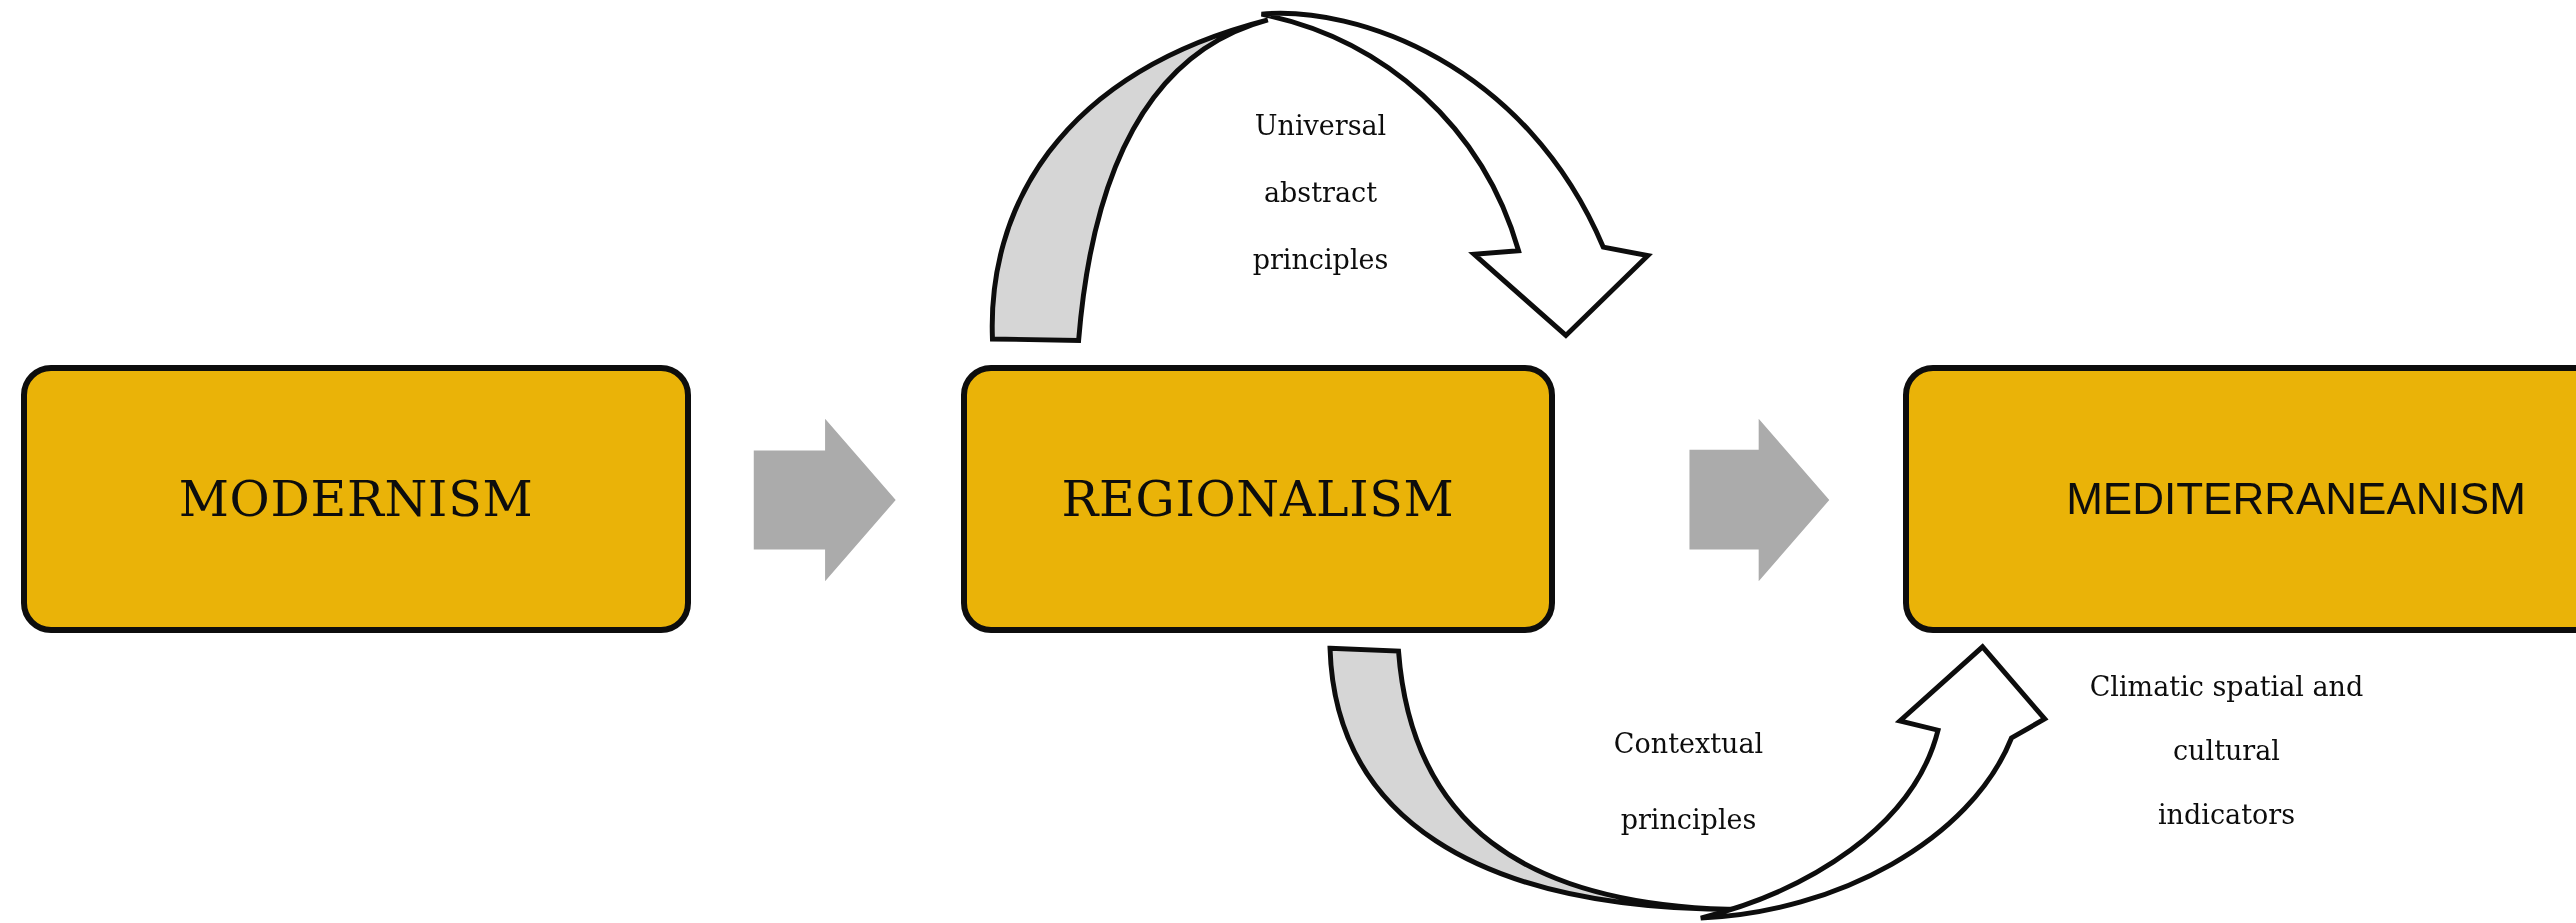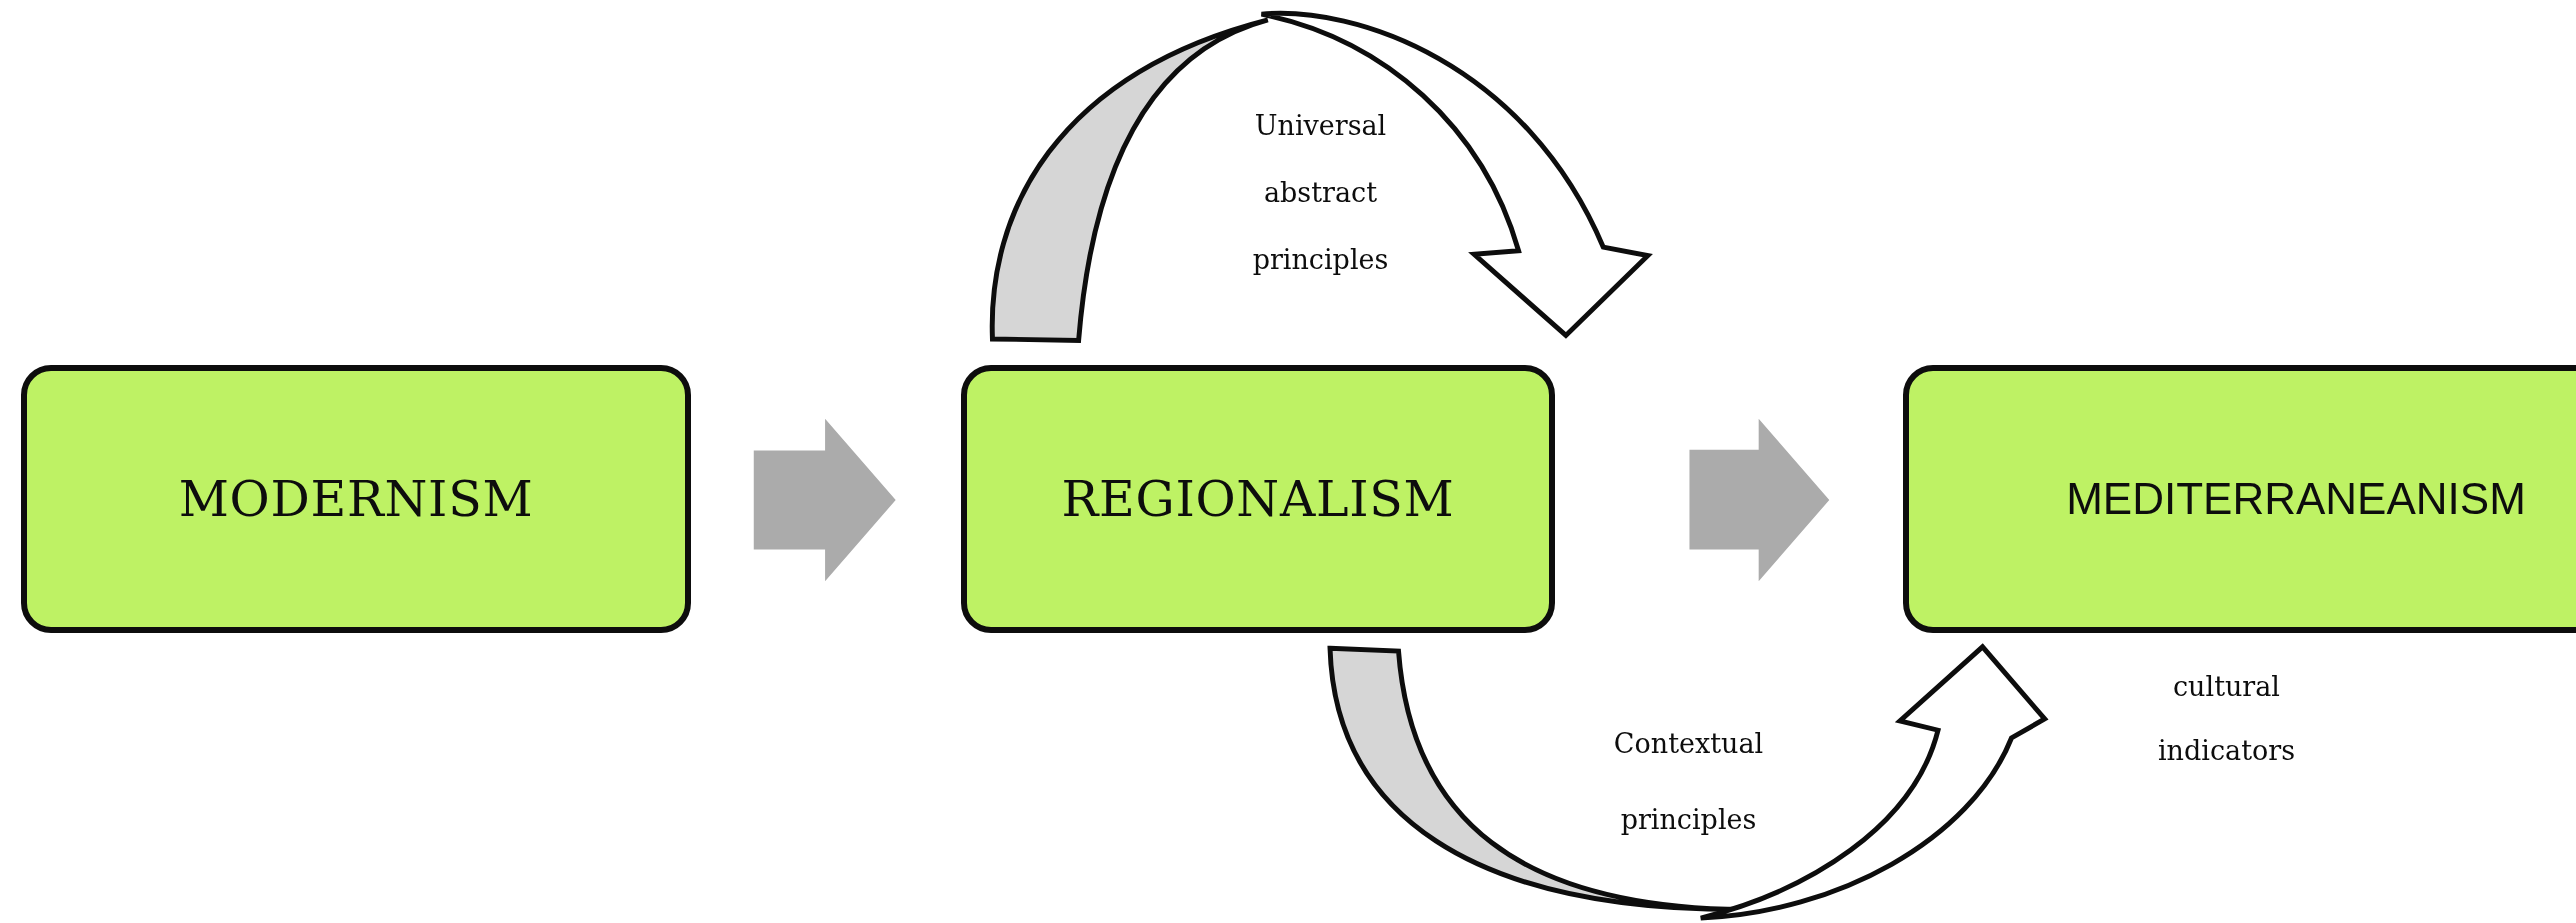--- a/index.html
+++ b/index.html
@@ -22,21 +22,21 @@
     width: 2576px;
     height: 923px;
   }
   .box {
     position: absolute;
     top: 365px;
     height: 268px;
     box-sizing: border-box;
     border: 6.4px solid #0d0d0d;
     border-radius: 30px;
-    background: #bef264;
+    background: #eab308;
     display: flex;
     align-items: center;
     justify-content: center;
     color: #0d0d0d;
   }
   .box-serif {
     font-family: "DejaVu Serif", serif;
     font-size: 49px;
     letter-spacing: 0.7px;
   }
@@ -97,18 +97,19 @@
     <div>abstract</div>
     <div>principles</div>
   </div>
 
   <div class="note note-bottom">
     <div>Contextual</div>
     <div>principles</div>
   </div>
 
   <div class="note note-right">
+    <div>Climatic spatial and</div>
     <div>cultural</div>
     <div>indicators</div>
   </div>
 
 </div>
 
 
 </body></html>

